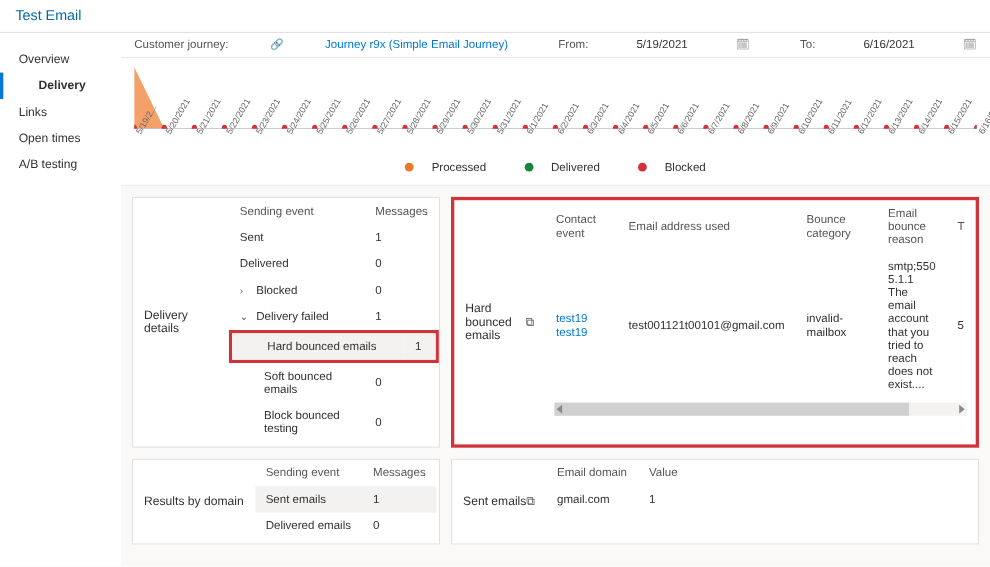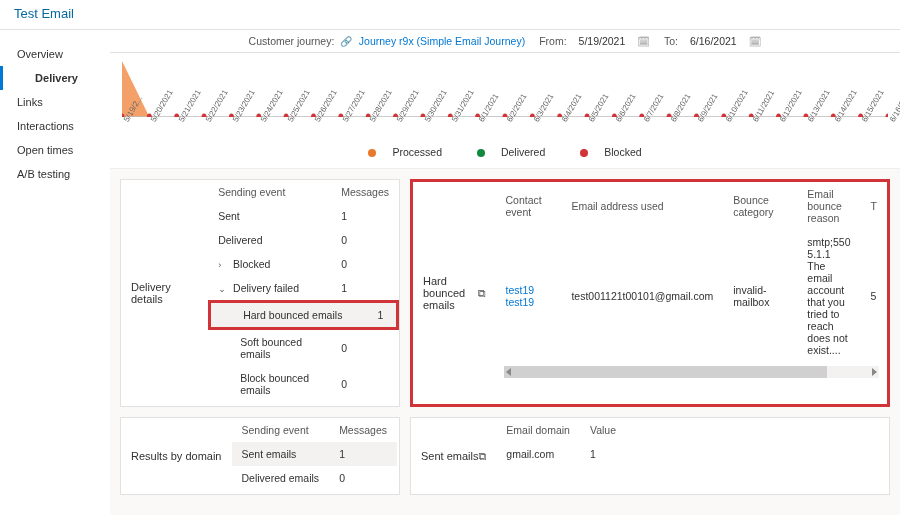--- a/index.html
+++ b/index.html
@@ -45,21 +45,21 @@
     flex: 1;
     background: #faf9f8;
     padding: 0;
     overflow: hidden;
   }
   .header-bar {
     background: #fff;
     border-bottom: 1px solid #e1e1e1;
     padding: 4px 12px;
     display: flex;
-    justify-content: center;
+    justify-content: space-between;
     align-items: center;
     gap: 6px;
     font-size: 10.5px;
   }
   .header-bar .label { color: #555; }
   .header-bar .journey-link { color: #0078d4; cursor: pointer; }
   .header-bar .date-field { color: #333; padding: 1px 6px; min-width: 54px;}
   .header-bar .cal-icon { color:#888; font-size:10px; }
   .timeline-card {
     background: #fff;
@@ -141,21 +141,20 @@
 </head>
 <body>
 
 <div class="page-title">Test Email</div>
 
 <div class="main">
   <nav class="sidebar" id="sidebar">
       <div class="sidebar-item">Overview</div>
       <div class="sidebar-item active">Delivery</div>
       <div class="sidebar-item">Links</div>
-      <div class="sidebar-item">Interactions</div>
       <div class="sidebar-item">Open times</div>
       <div class="sidebar-item">A/B testing</div>
     </nav>
 
   <div class="content">
 
     <div class="header-bar">
       <span class="label">Customer journey:</span>
       <span class="cal-icon">🔗</span>
       <span class="journey-link">Journey r9x (Simple Email Journey)</span>
@@ -281,21 +280,21 @@
                         </tbody>
                       </table>
                     </div>
                   </td>
                 </tr>
                 <tr class="selectable sub">
                   <td><span>Soft bounced emails</span></td>
                   <td>0</td>
                 </tr>
                 <tr class="selectable sub">
-                  <td><span>Block bounced emails</span></td>
+                  <td><span>Block bounced testing</span></td>
                   <td>0</td>
                 </tr>
               </tbody>
           </table>
         </div>
       </div>
 
       <div class="card red-outline" style="flex:1; min-height:220px">
         <div class="card-header">
           <span>Hard bounced emails</span>

